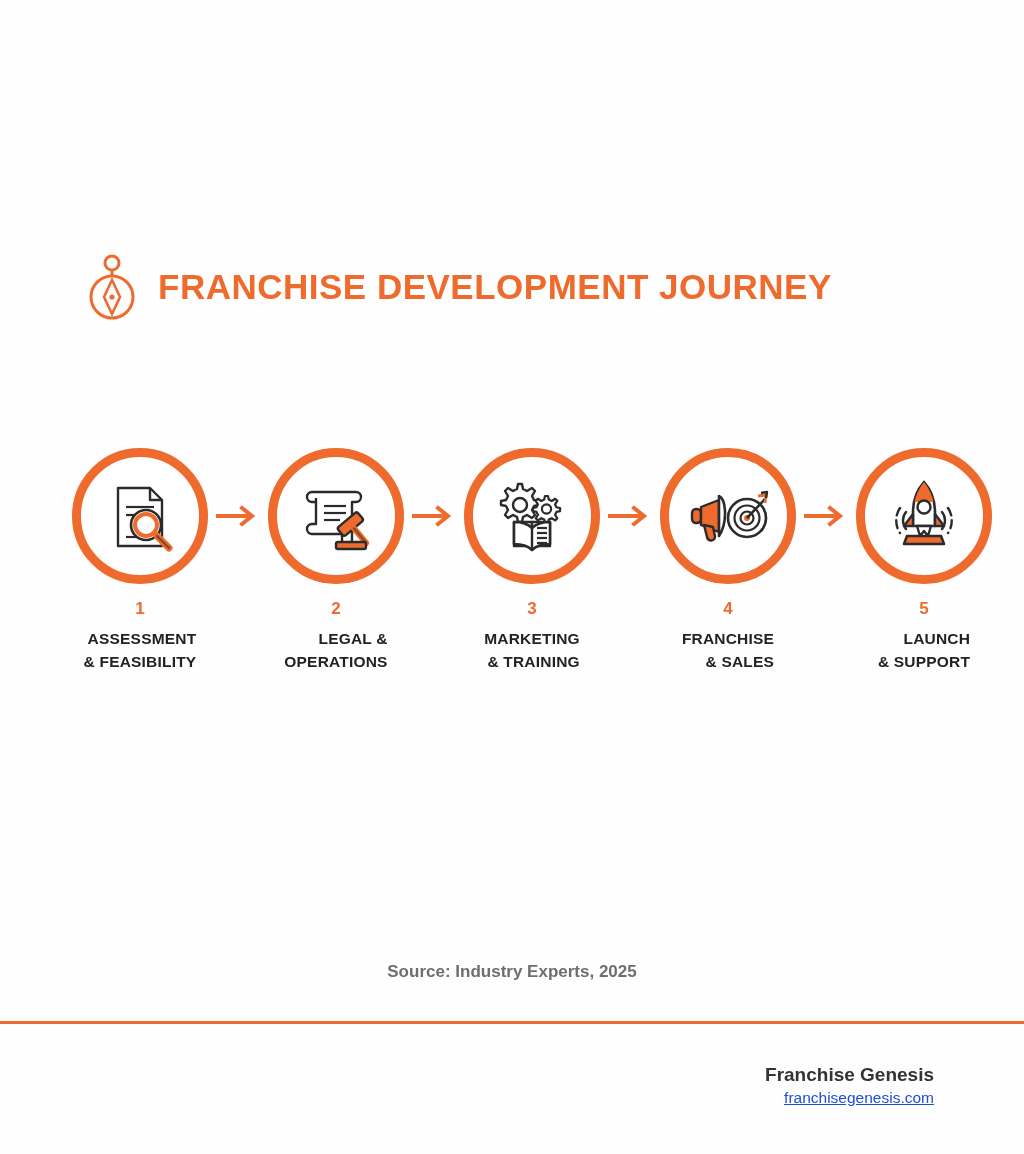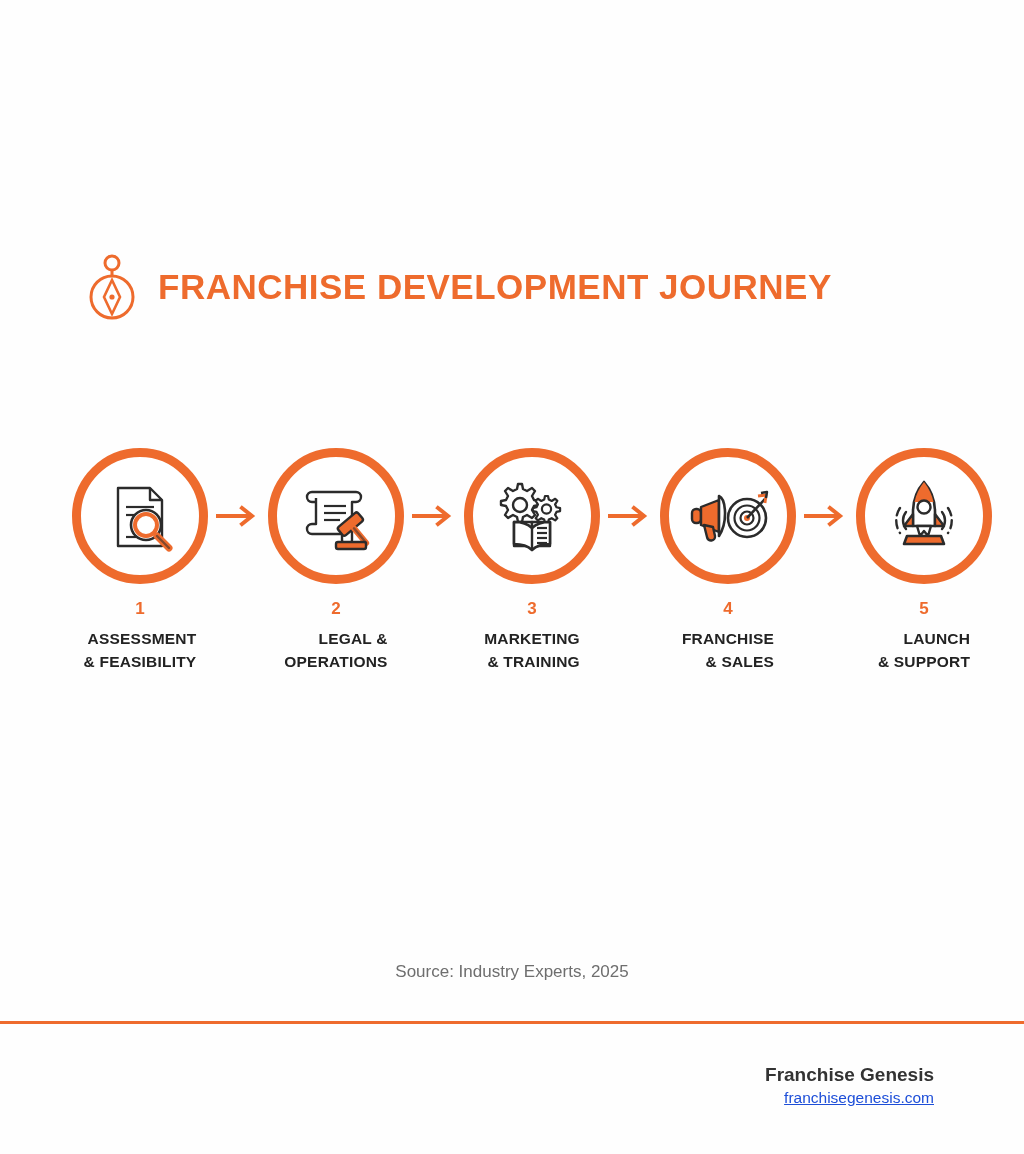--- a/index.html
+++ b/index.html
@@ -102,20 +102,21 @@
 
   
   .source-note {
     position: absolute;
     left: 0;
     top: 962px;
     width: 1024px;
     text-align: center;
     font-size: 17px;
     color: #6e6e6e;
+    font-weight: bold;
   }
 
   
   .divider {
     position: absolute;
     left: 0;
     top: 1021px;
     width: 1024px;
     height: 3px;
     background: #ee6b2d;

